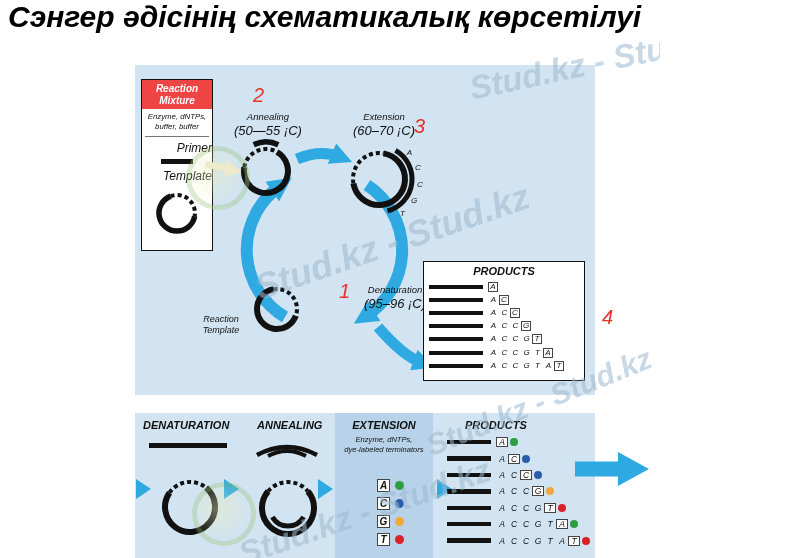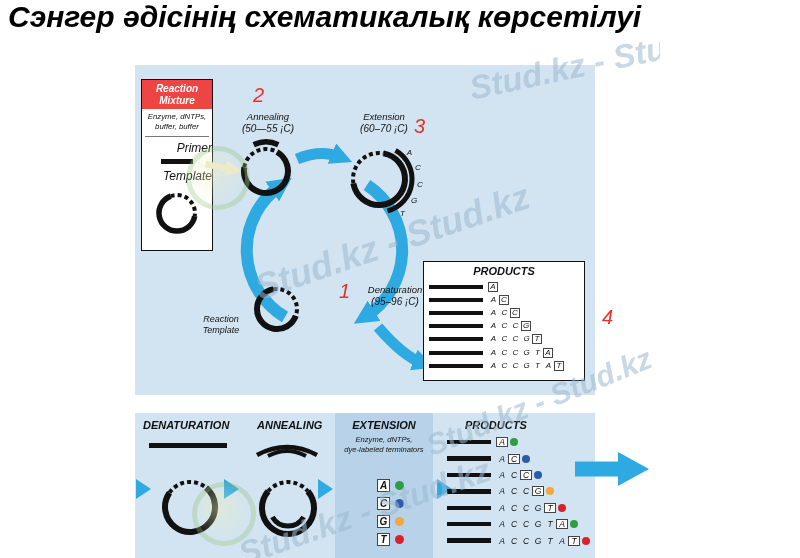--- a/index.html
+++ b/index.html
@@ -11,21 +11,21 @@
   .top-panel{left:135px;top:65px;width:460px;height:330px;}
   .bottom-panel{left:135px;top:413px;width:460px;height:145px;}
 
   .abs{position:absolute;}
   svg{display:block;}
   svg text{font-family:"Liberation Sans",sans-serif;}
 
   .step-num{position:absolute;color:var(--step-red,#e8312a);font-size:20px;line-height:1;z-index:6;}
   .step-label{position:absolute;text-align:center;color:#111;line-height:1.25;z-index:2;}
   .step-label .l1{font-size:9.5px;}
-  .step-label .l2{font-size:10px;}
+  .step-label .l2{font-size:13px;}
   .small-label{font-size:9px;line-height:1.25;text-align:center;color:#111;position:absolute;z-index:2;}
 
   
   .reaction-box{position:absolute;left:141px;top:79px;width:72px;height:172px;background:#fff;border:1.5px solid #111;z-index:2;box-sizing:border-box;}
   .rb-header{background:#ef4444;color:#fff;font-size:10px;font-weight:bold;text-align:center;line-height:1.15;padding:3px 0;}
   .rb-contents{font-size:7.8px;text-align:center;line-height:1.3;margin-top:3px;color:#111;}
   .rb-divider{border-top:1px solid #777;margin:4px 3px;}
   .rb-label{font-size:12px;text-align:right;color:#111;}
   .primer-bar{width:32px;height:5px;background:#111;margin:4px auto 5px;}
   .rb-circle{margin:1px auto 0;}

